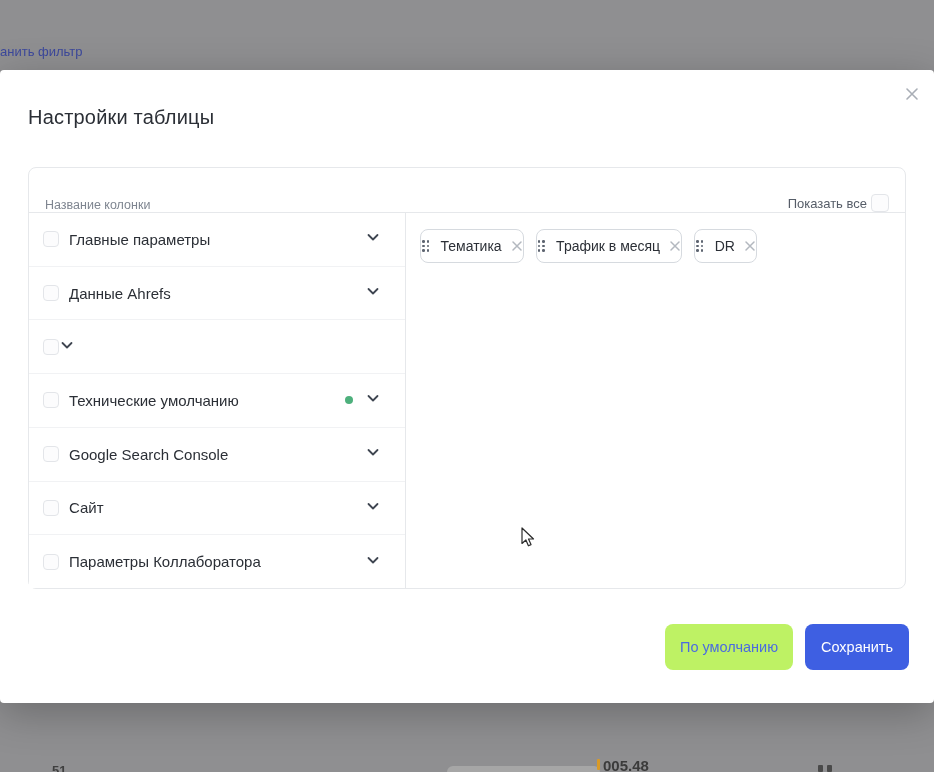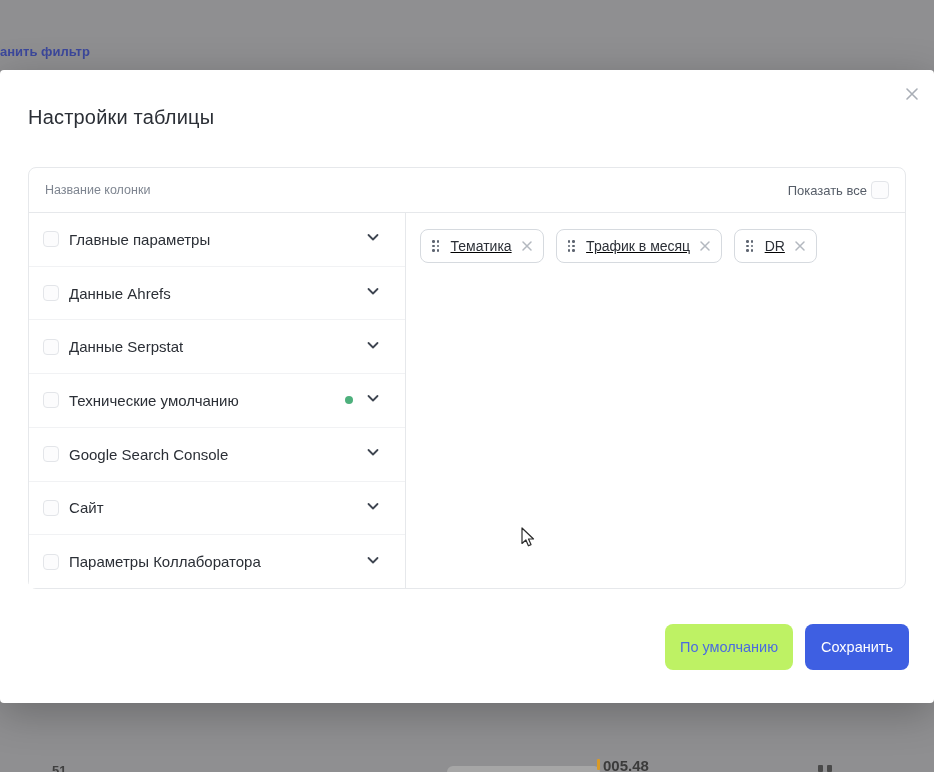--- a/index.html
+++ b/index.html
@@ -6,21 +6,21 @@
   html,body { width:934px; height:772px; }
   body { font-family:"Liberation Sans", sans-serif; }
   .screen {
     position:relative; width:934px; height:772px;
     background:#8f8f91; overflow:hidden;
   }
 
   
   .bg-link {
     position:absolute; top:44px; left:0; color:#3c489c;
-    font-size:13px; font-weight:700; white-space:nowrap;
+    font-size:13px; font-weight:400; white-space:nowrap;
   }
   .bg-frag-left { position:absolute; top:763px; left:52px; color:#3f3f3f; font-size:13px; font-weight:600; }
   .bg-frag-pill { position:absolute; top:766px; left:447px; width:153px; height:12px; background:#a6a6a6; border-radius:6px 6px 0 0; }
   .bg-frag-metric { position:absolute; top:757px; left:597px; display:flex; align-items:flex-start; }
   .bg-frag-metric .bar { width:3px; height:11px; background:#d99a27; border-radius:1px; margin:2px 3px 0 0; }
   .bg-frag-metric .num { color:#3b3b3b; font-size:15px; font-weight:700; }
   .bg-frag-dot { position:absolute; width:5px; height:7px; background:#4a4a4a; border-radius:1px; }
 
   
   .modal {
@@ -36,21 +36,21 @@
     position:absolute; top:36px; left:28px;
     font-size:20px; color:#2b2f36; letter-spacing:.2px;
   }
 
   
   .panel {
     position:absolute; top:97px; left:28px; width:878px; height:422px;
     border:1px solid #e6e8eb; border-radius:8px; background:#fff;
   }
   .panel-header {
-    height:45px; display:flex; align-items:center; justify-content:space-between;
+    height:45px; display:flex; align-items:flex-end; justify-content:space-between;
     padding:0 16px; border-bottom:1px solid #e6e8eb;
   }
   .panel-header .col-name { font-size:12.5px; color:#7e8590; }
   .show-all { display:flex; align-items:center; gap:4px; }
   .show-all .lbl { font-size:13px; color:#565d68; }
   .checkbox {
     width:18px; height:18px; border:1px solid #e3e5e9; border-radius:4px;
     background:#fcfcfd;
   }
   .panel-body { display:flex; height:375px; }
@@ -63,22 +63,22 @@
     border-bottom:1px solid #f1f2f4; cursor:pointer; background:#fff;
   }
   .group-row:last-child { border-bottom:none; }
   .group-row .checkbox { width:16px; height:16px; flex:none; }
   .group-row .g-label { margin-left:10px; font-size:15px; color:#2b2f36; flex:1; }
   .indicator-dot { width:8px; height:8px; border-radius:50%; background:#4db07c; margin-right:12px; flex:none; }
 
   .chips-area { flex:1; padding:16px 14px; }
   .chips-row { display:flex; gap:12px; flex-wrap:wrap; }
   .chip {
-    display:flex; align-items:center; height:34px; padding:0 10px;
-    border:1px solid #d6dadf; border-radius:8px; background:#fff;text-decoration:underline;
+    display:flex; align-items:center; height:34px; padding:0 0;
+    border:1px solid #d6dadf; border-radius:8px; background:#fff;
   }
   .drag-handle {
     display:grid; grid-template-columns:repeat(2,3px); grid-auto-rows:3px; gap:1.5px;
     cursor:grab; padding:1px;
   }
   .drag-handle i { width:2.6px; height:2.6px; background:#5d6470; border-radius:50%; }
   .chip .c-label { margin:0 9px 0 10px; font-size:14px; color:#2b2f36; white-space:nowrap; }
   .chip-close { display:flex; align-items:center; cursor:pointer; }
 
   
@@ -137,21 +137,20 @@
           <div class="group-row">
             <span class="checkbox"></span>
             <span class="g-label">Данные Ahrefs</span>
             <span><svg width="16" height="16" viewBox="0 0 16 16">
                   <path d="M3.5 6 L8 10.5 L12.5 6" fill="none" stroke="#3f4651" stroke-width="1.8" stroke-linecap="round" stroke-linejoin="round"></path>
                 </svg></span>
           </div>
 
           <div class="group-row">
             <span class="checkbox"></span>
-            <span class="g-label">Данные Serpstat</span>
             <span><svg width="16" height="16" viewBox="0 0 16 16">
                   <path d="M3.5 6 L8 10.5 L12.5 6" fill="none" stroke="#3f4651" stroke-width="1.8" stroke-linecap="round" stroke-linejoin="round"></path>
                 </svg></span>
           </div>
 
           <div class="group-row">
             <span class="checkbox"></span>
             <span class="g-label">Технические умолчанию</span>
             <span class="indicator-dot"></span>
             <span><svg width="16" height="16" viewBox="0 0 16 16">

